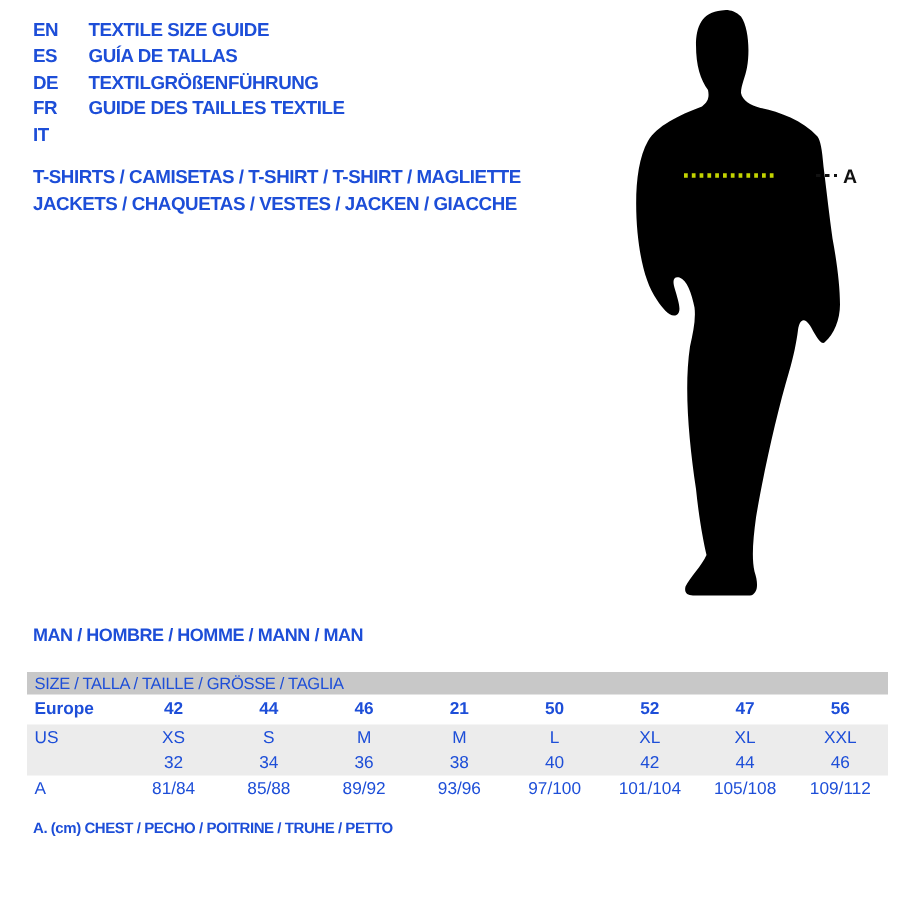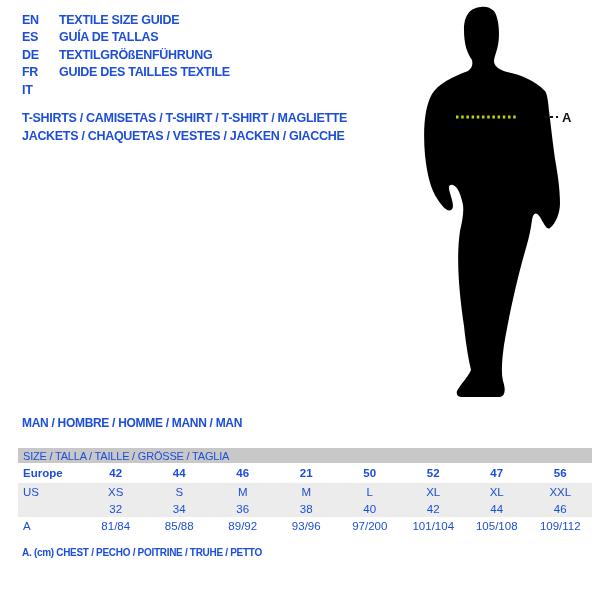--- a/index.html
+++ b/index.html
@@ -132,21 +132,21 @@
         <span class="tval">46</span>
       </div>
     </div>
 
     <div class="trow last">
       <span class="tlabel">A</span>
       <span class="tval">81/84</span>
       <span class="tval">85/88</span>
       <span class="tval">89/92</span>
       <span class="tval">93/96</span>
-      <span class="tval">97/200</span>
+      <span class="tval">97/100</span>
       <span class="tval">101/104</span>
       <span class="tval">105/108</span>
       <span class="tval">109/112</span>
     </div>
   </div>
 
   <div class="footnote">A. (cm) CHEST / PECHO / POITRINE / TRUHE / PETTO</div>
 
 </div>
 

